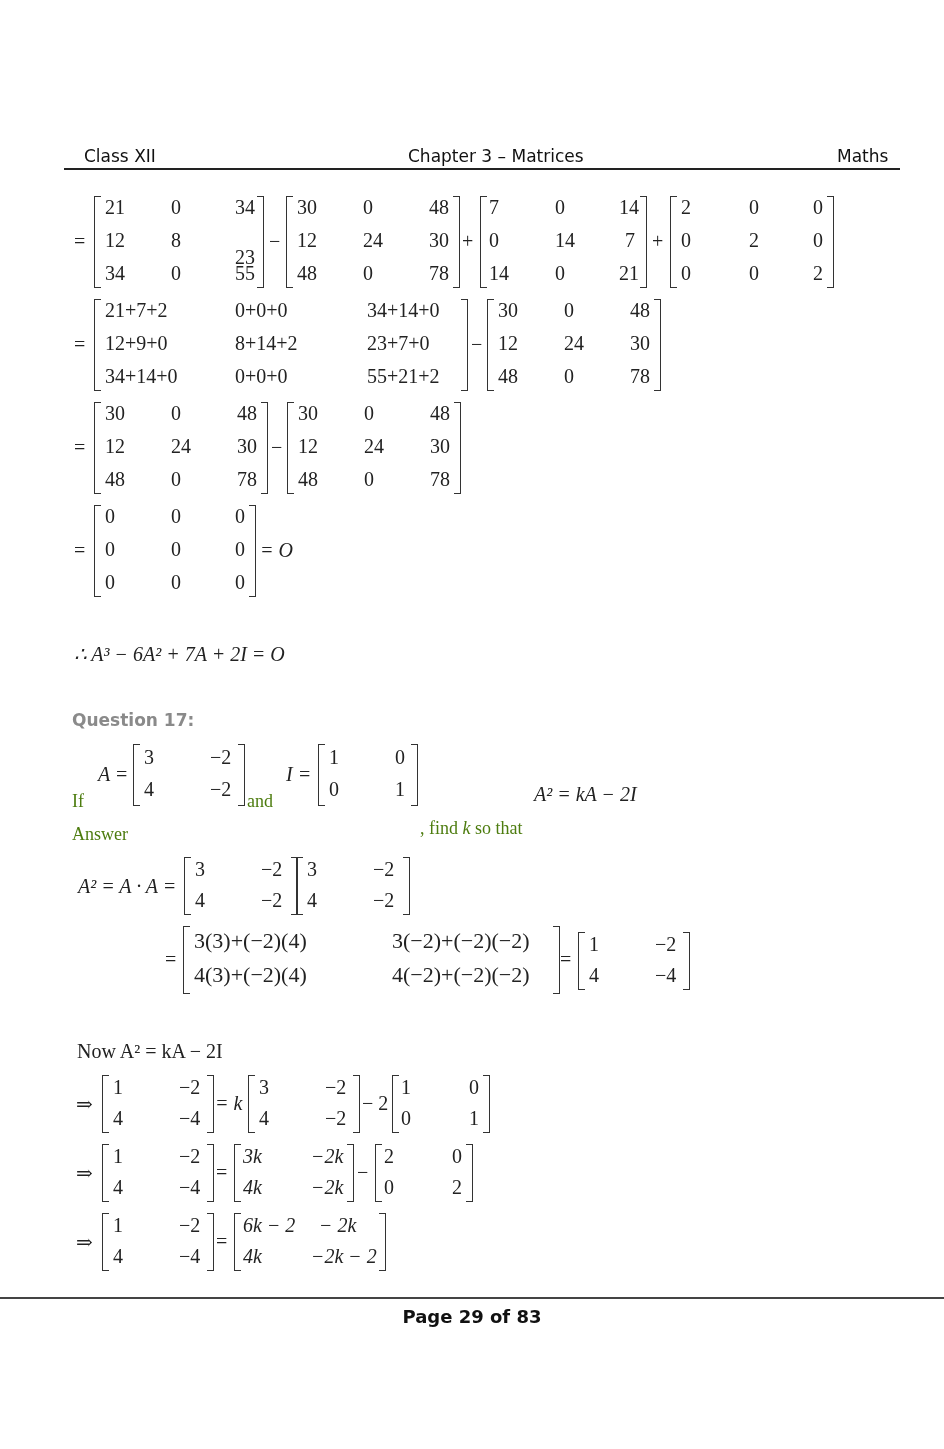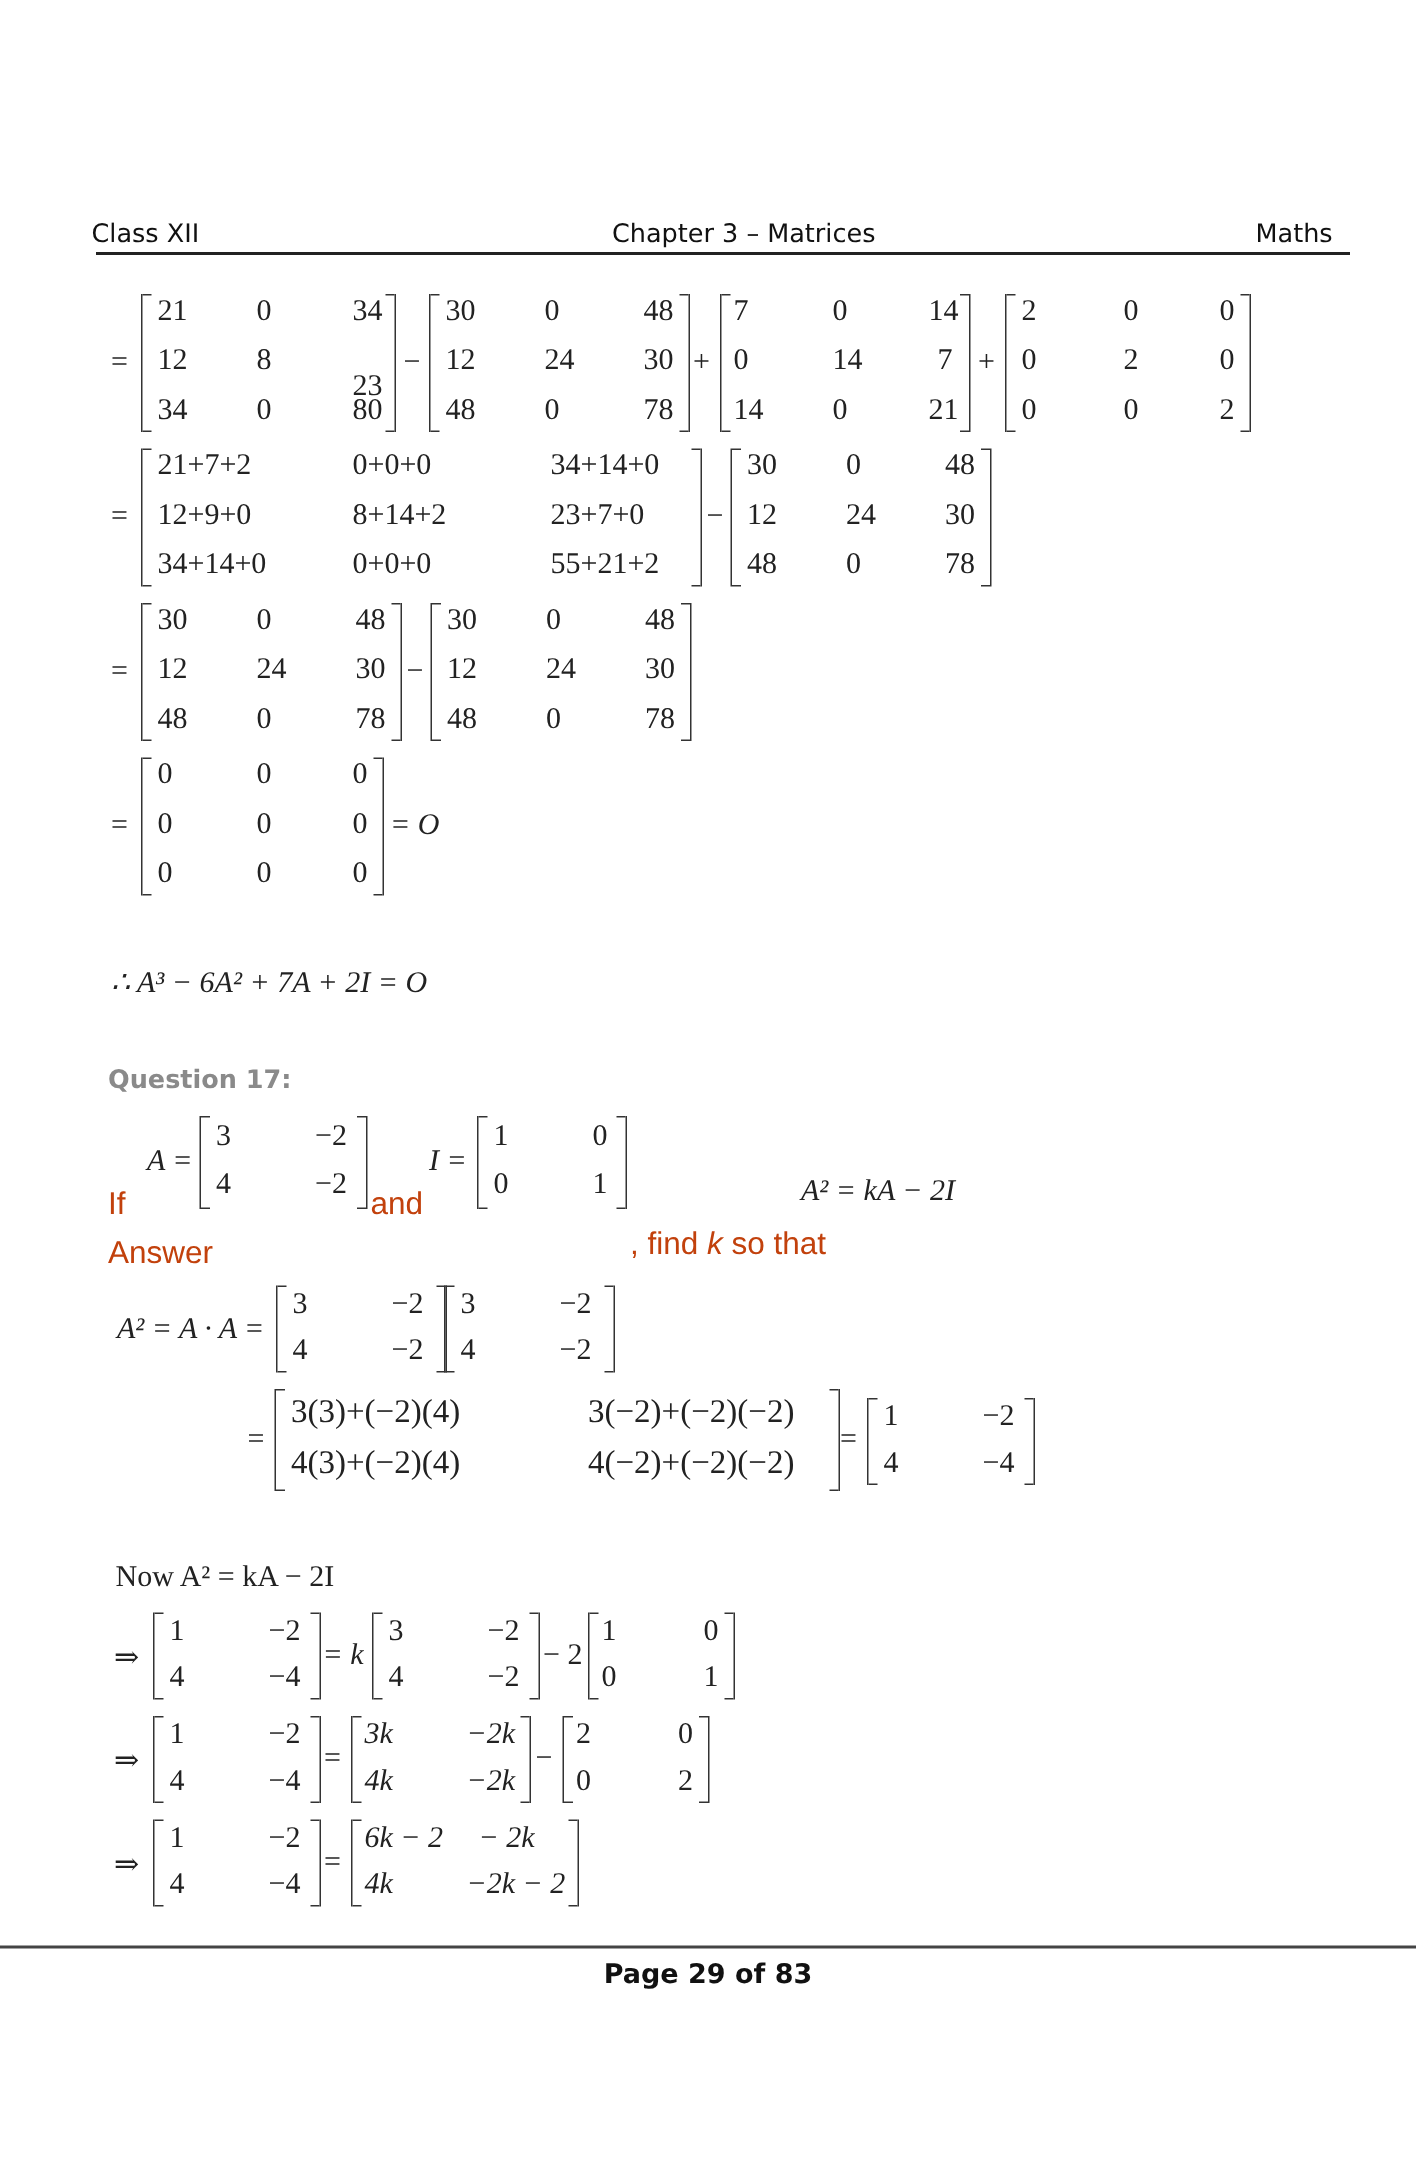--- a/index.html
+++ b/index.html
@@ -6,45 +6,45 @@
   body { width: 944px; height: 1449px; position: relative; overflow: hidden; color: #111; }
   .hdr { position: absolute; top: 146px; font-family: "DejaVu Sans", sans-serif; font-size: 17px; color: #111; }
   .hdr-rule { position: absolute; left: 64px; top: 168px; width: 836px; height: 2px; background: #222; }
   .it { font-style: italic; }
   .mat { position: absolute; border-left: 1.6px solid #333; border-right: 1.6px solid #333; }
   .mat::before, .mat::after { content: ""; position: absolute; top: 0; bottom: 0; width: 6px; border-top: 1.6px solid #333; border-bottom: 1.6px solid #333; }
   .mat::before { left: 0; }
   .mat::after { right: 0; }
   .cell { position: absolute; white-space: nowrap; font-family: "Liberation Serif", "DejaVu Serif", serif; font-size: 20px; color: #222; }
   .op { position: absolute; font-family: "Liberation Serif", "DejaVu Serif", serif; font-size: 20px; color: #222; white-space: nowrap; }
-  .sans { font-family: Liberation Sans, sans-serif; font-size: 21px; color: #c2410c; position: absolute; white-space: nowrap; }
+  .sans { font-family: Liberation Serif, serif; font-size: 18px; color: #4d7c0f; position: absolute; white-space: nowrap; }
   .qtitle { font-family: "DejaVu Sans", sans-serif; font-weight: bold; font-size: 17px; color: #8a8a8a; position: absolute; }
   .foot-rule { position: absolute; left: 0; top: 1297px; width: 944px; height: 2px; background: #444; }
   .foot { position: absolute; top: 1306px; left: 0; width: 944px; text-align: center; font-family: "DejaVu Sans", sans-serif; font-weight: bold; font-size: 18px; color: #111; }
 </style>
 </head>
 <body>
 
-<div class="hdr" style="left:61px">Class XII</div>
+<div class="hdr" style="left:84px">Class XII</div>
 <div class="hdr" style="left:408px">Chapter 3 – Matrices</div>
 <div class="hdr" style="left:837px">Maths</div>
 <div class="hdr-rule"></div>
 
 <div>
   <div class="op" style="left:74px;top:230px">=</div>
   <div class="mat" style="left:94px;top:196px;width:168px;height:92px">
     <div class="cell" style="left:10px;top:0px">21</div>
     <div class="cell" style="left:76px;top:0px">0</div>
     <div class="cell" style="left:140px;top:0px">34</div>
     <div class="cell" style="left:10px;top:33px">12</div>
     <div class="cell" style="left:76px;top:33px">8</div>
     <div class="cell" style="left:140px;top:50px">23</div>
     <div class="cell" style="left:10px;top:66px">34</div>
     <div class="cell" style="left:76px;top:66px">0</div>
-    <div class="cell" style="left:140px;top:66px">80</div>
+    <div class="cell" style="left:140px;top:66px">55</div>
   </div>
   <div class="op" style="left:269px;top:230px">−</div>
   <div class="mat" style="left:286px;top:196px;width:172px;height:92px">
     <div class="cell" style="left:10px;top:0px">30</div>
     <div class="cell" style="left:76px;top:0px">0</div>
     <div class="cell" style="left:142px;top:0px">48</div>
     <div class="cell" style="left:10px;top:33px">12</div>
     <div class="cell" style="left:76px;top:33px">24</div>
     <div class="cell" style="left:142px;top:33px">30</div>
     <div class="cell" style="left:10px;top:66px">48</div>

